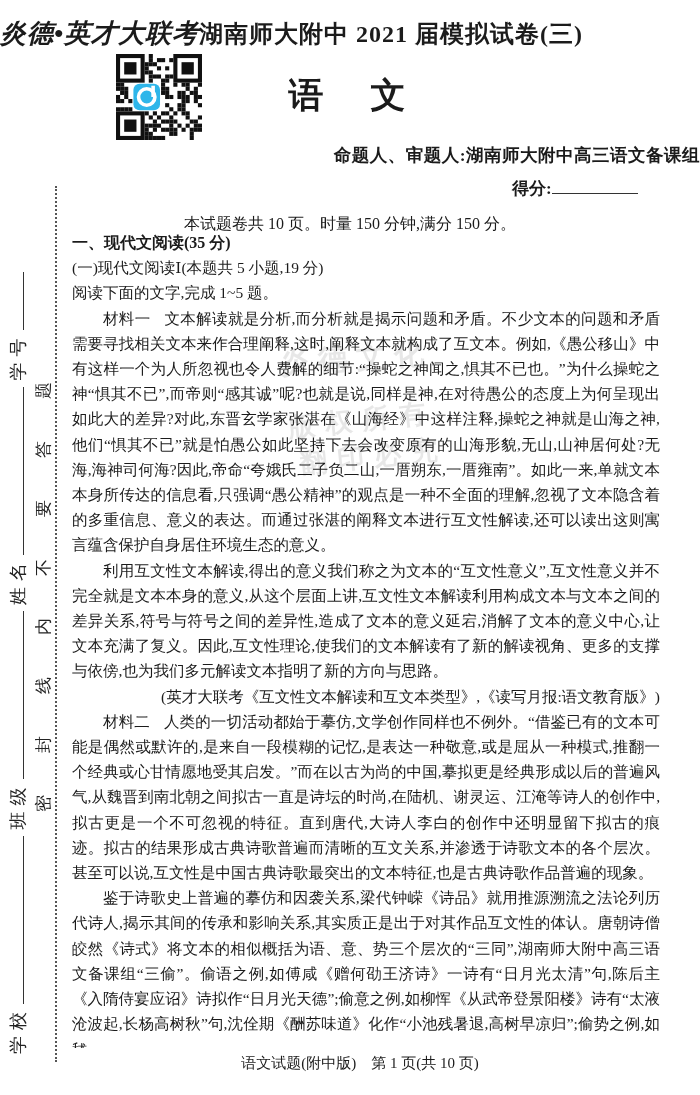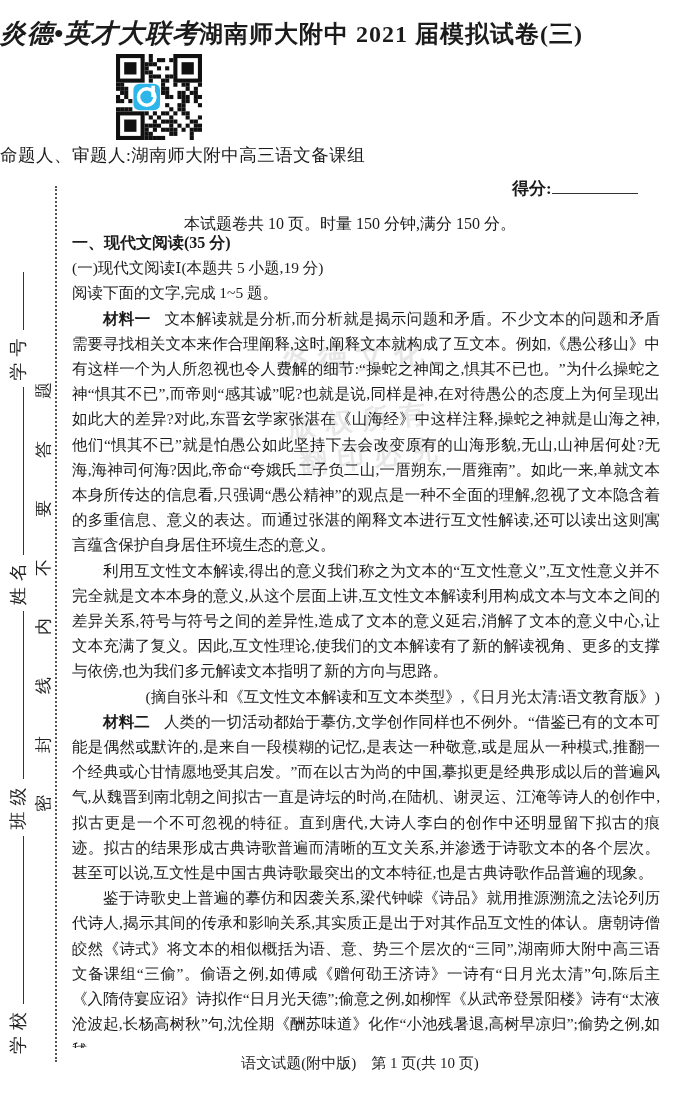--- a/index.html
+++ b/index.html
@@ -25,33 +25,33 @@
   .wm2{left:288px;top:402px;font-size:27px;letter-spacing:10px;transform:rotate(-6deg);}
   .wm3{left:300px;top:438px;font-size:27px;letter-spacing:10px;transform:rotate(-6deg);}
   
   .exam-title{position:absolute;left:0;right:0;top:16px;text-align:left;
     font-size:24px;white-space:nowrap;}
   .exam-title .brand{font-weight:900;font-style:italic;font-size:26px;letter-spacing:1px;}
   .exam-title .rest{font-weight:600;letter-spacing:1px;}
   .qr{position:absolute;left:116px;top:54px;width:86px;height:86px;}
   .subject{position:absolute;left:0;right:0;top:72px;text-align:center;
     font-size:35px;font-weight:bold;letter-spacing:6px;margin:0;}
-  .setters{position:absolute;left:0;right:0;top:143px;text-align:left;
-    font-size:17.5px;font-weight:normal;letter-spacing:0.5px;}
+  .setters{position:absolute;left:0;right:0;top:143px;text-align:right;
+    font-size:17.5px;font-weight:bold;letter-spacing:0.5px;}
   .score{position:absolute;left:512px;top:177px;font-size:17px;font-weight:bold;}
   .score .blank{width:86px;}
   .exam-note{position:absolute;left:0;right:0;top:214px;text-align:center;font-size:16px;}
   
   .body-text{position:absolute;left:72px;top:230px;width:588px;height:818px;
     overflow:hidden;font-size:15.5px;line-height:25.2px;}
   .body-text h3{margin:0;font-size:16px;font-weight:bold;line-height:25.2px;}
   .body-text .sub{margin:0;}
   .body-text p{margin:0;text-indent:2em;text-align:justify;word-break:break-all;}
   .body-text p.src{text-indent:0;text-align:right;}
-  .lead{font-weight:bold;margin-right:0.9em;}
+  .lead{font-weight:normal;margin-right:0.9em;}
   
   .footer{position:absolute;left:0;right:0;top:1054px;text-align:center;font-size:15px;padding-left:20px;}
 </style>
 </head>
 <body>
 
 <div id="page">
 
   <div class="seal-dotted"></div>
   <div class="margin-fields">
@@ -196,35 +196,36 @@
     <rect x="60" y="4" width="20" height="20" fill="#fff"></rect>
     <rect x="64" y="8" width="12" height="12" fill="#111"></rect>
       <rect x="0" y="56" width="28" height="28" fill="#111"></rect>
     <rect x="4" y="60" width="20" height="20" fill="#fff"></rect>
     <rect x="8" y="64" width="12" height="12" fill="#111"></rect>
       <rect x="17" y="29" width="26" height="26" rx="6" fill="#2eb6ea"></rect>
         <circle cx="30" cy="42" r="8" fill="none" stroke="#fff" stroke-width="3.5"></circle>
         <rect x="34.5" y="31" width="3.5" height="11" fill="#fff"></rect>
     </svg>
 
+  <h1 class="subject">语　文</h1>
 
   <div class="setters">命题人、审题人:湖南师大附中高三语文备课组</div>
 
   <div class="score">
     <span>得分:</span><span class="blank"></span>
   </div>
 
   <div class="exam-note">本试题卷共 10 页。时量 150 分钟,满分 150 分。</div>
 
   <div class="body-text">
     <h3>一、现代文阅读(35 分)</h3>
     <div class="sub">(一)现代文阅读Ⅰ(本题共 5 小题,19 分)</div>
     <div class="sub">阅读下面的文字,完成 1~5 题。</div>
     <p><span class="lead">材料一</span><span>文本解读就是分析,而分析就是揭示问题和矛盾。不少文本的问题和矛盾需要寻找相关文本来作合理阐释,这时,阐释文本就构成了互文本。例如,《愚公移山》中有这样一个为人所忽视也令人费解的细节:“操蛇之神闻之,惧其不已也。”为什么操蛇之神“惧其不已”,而帝则“感其诚”呢?也就是说,同样是神,在对待愚公的态度上为何呈现出如此大的差异?对此,东晋玄学家张湛在《山海经》中这样注释,操蛇之神就是山海之神,他们“惧其不已”就是怕愚公如此坚持下去会改变原有的山海形貌,无山,山神居何处?无海,海神司何海?因此,帝命“夸娥氏二子负二山,一厝朔东,一厝雍南”。如此一来,单就文本本身所传达的信息看,只强调“愚公精神”的观点是一种不全面的理解,忽视了文本隐含着的多重信息、意义的表达。而通过张湛的阐释文本进行互文性解读,还可以读出这则寓言蕴含保护自身居住环境生态的意义。</span></p>
     <p>利用互文性文本解读,得出的意义我们称之为文本的“互文性意义”,互文性意义并不完全就是文本本身的意义,从这个层面上讲,互文性文本解读利用构成文本与文本之间的差异关系,符号与符号之间的差异性,造成了文本的意义延宕,消解了文本的意义中心,让文本充满了复义。因此,互文性理论,使我们的文本解读有了新的解读视角、更多的支撑与依傍,也为我们多元解读文本指明了新的方向与思路。</p>
-    <p class="src">(摘自张斗和《互文性文本解读和互文本类型》,《日月光太清:语文教育版》)</p>
+    <p class="src">(英才大联考《互文性文本解读和互文本类型》,《读写月报:语文教育版》)</p>
     <p><span class="lead">材料二</span><span>人类的一切活动都始于摹仿,文学创作同样也不例外。“借鉴已有的文本可能是偶然或默许的,是来自一段模糊的记忆,是表达一种敬意,或是屈从一种模式,推翻一个经典或心甘情愿地受其启发。”而在以古为尚的中国,摹拟更是经典形成以后的普遍风气,从魏晋到南北朝之间拟古一直是诗坛的时尚,在陆机、谢灵运、江淹等诗人的创作中,拟古更是一个不可忽视的特征。直到唐代,大诗人李白的创作中还明显留下拟古的痕迹。拟古的结果形成古典诗歌普遍而清晰的互文关系,并渗透于诗歌文本的各个层次。甚至可以说,互文性是中国古典诗歌最突出的文本特征,也是古典诗歌作品普遍的现象。</span></p>
     <p>鉴于诗歌史上普遍的摹仿和因袭关系,梁代钟嵘《诗品》就用推源溯流之法论列历代诗人,揭示其间的传承和影响关系,其实质正是出于对其作品互文性的体认。唐朝诗僧皎然《诗式》将文本的相似概括为语、意、势三个层次的“三同”,湖南师大附中高三语文备课组“三偷”。偷语之例,如傅咸《赠何劭王济诗》一诗有“日月光太清”句,陈后主《入隋侍宴应诏》诗拟作“日月光天德”;偷意之例,如柳恽《从武帝登景阳楼》诗有“太液沧波起,长杨高树秋”句,沈佺期《酬苏味道》化作“小池残暑退,高树早凉归”;偷势之例,如嵇</p>
   </div>
 
   <div class="footer">语文试题(附中版)　第 1 页(共 10 页)</div>
 
 </div>
 
 </body></html>

